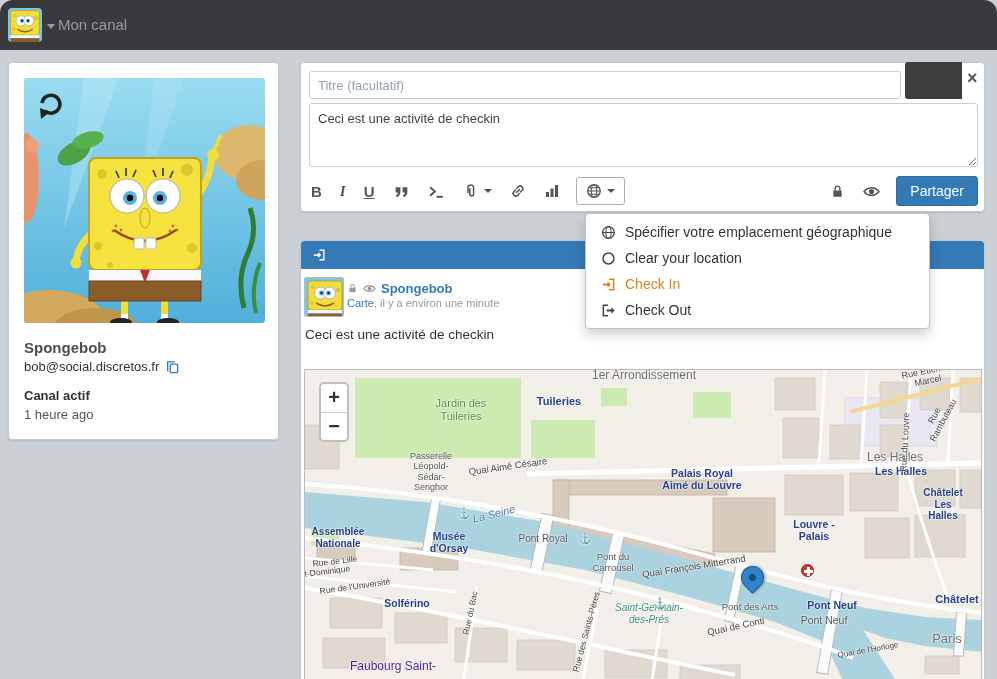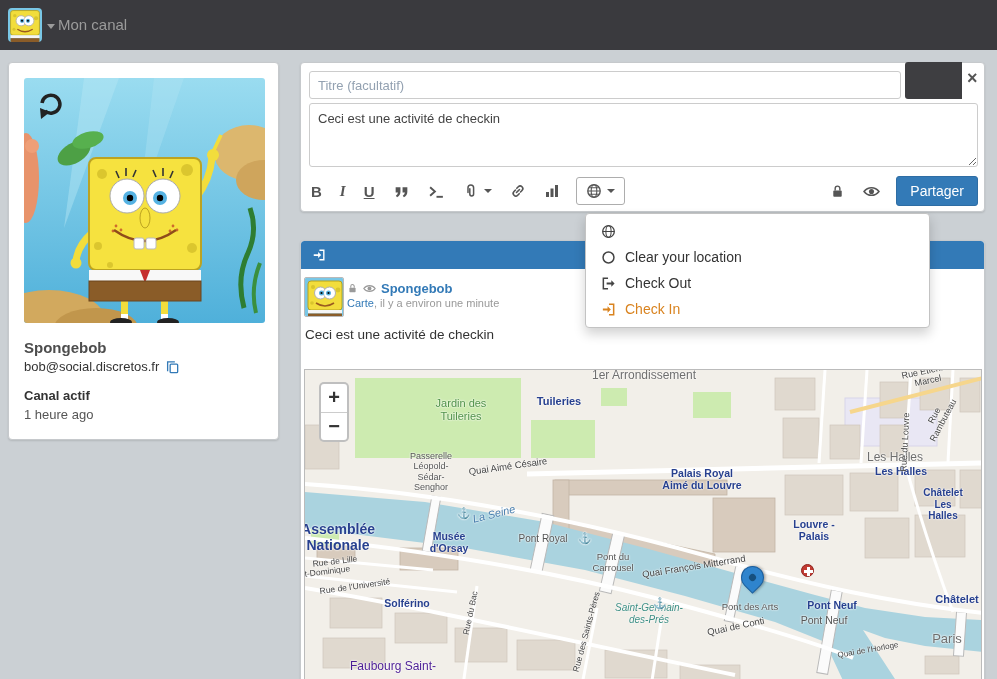--- a/index.html
+++ b/index.html
@@ -1,18 +1,18 @@
 <!DOCTYPE html>
 <html style="--accent: #337ab7; --header: #337ab7; --checkin: #d9831f;"><head>
 <meta charset="utf-8">
 <style>
   html,body{margin:0;padding:0;background:#cbd0d4;}
   *{box-sizing:border-box;}
   .screen{position:relative;width:997px;height:679px;overflow:hidden;background:#cbd0d4;
-          font-family:"Liberation Sans",sans-serif;}
+          font-family:"Liberation Sans",sans-serif;border-radius:13px;}
 
   
   .navbar{position:absolute;left:0;top:0;width:997px;height:50px;background:#3a3a3e;}
   .nav-avatar{position:absolute;left:8px;top:8px;width:34px;height:34px;border-radius:4px;overflow:hidden;cursor:pointer;}
   .nav-avatar svg{display:block;width:34px;height:34px;}
   .nav-caret{position:absolute;left:47px;top:24px;width:0;height:0;border-left:4px solid transparent;border-right:4px solid transparent;border-top:5px solid #9b9b9b;cursor:pointer;}
   .nav-title{position:absolute;left:58px;top:16px;font-size:15px;color:#9b9b9b;}
 
   
   .card{background:#fff;border:1px solid #c6c9cc;border-radius:4px;box-shadow:0 1px 2px rgba(0,0,0,.12);}
@@ -291,46 +291,47 @@
 
   <nav class="loc-menu">
     <div class="menu-item">
       <span class="mi-icon">
         <svg width="15" height="15" viewBox="0 0 16 16">
             <circle cx="8" cy="8" r="6.2" fill="none" stroke="currentColor" stroke-width="1.4"></circle>
             <ellipse cx="8" cy="8" rx="2.8" ry="6.2" fill="none" stroke="currentColor" stroke-width="1.1"></ellipse>
             <path d="M2 8 h12" stroke="currentColor" stroke-width="1.1"></path>
           </svg>
       </span>
+      <span>Spécifier votre emplacement géographique</span>
     </div>
     <div class="menu-item">
       <span class="mi-icon">
         <svg width="15" height="15" viewBox="0 0 16 16">
             <circle cx="8" cy="8" r="5.8" fill="none" stroke="currentColor" stroke-width="1.6"></circle>
           </svg>
       </span>
       <span>Clear your location</span>
     </div>
+    <div class="menu-item hl">
+      <span class="mi-icon">
+        <svg width="15" height="15" viewBox="0 0 16 16">
+            <path d="M8.5 2.5 H13.5 V13.5 H8.5" fill="none" stroke="currentColor" stroke-width="1.6"></path>
+            <path d="M7 4.5 L10.5 8 L7 11.5 V9 H2 V7 H7 Z" fill="currentColor"></path>
+          </svg>
+      </span>
+      <span>Check In</span>
+    </div>
     <div class="menu-item">
       <span class="mi-icon">
         <svg width="15" height="15" viewBox="0 0 16 16">
             <path d="M7.5 2.5 H2.5 V13.5 H7.5" fill="none" stroke="currentColor" stroke-width="1.6"></path>
             <path d="M11 4.5 L14.5 8 L11 11.5 V9 H6 V7 H11 Z" fill="currentColor"></path>
           </svg>
       </span>
       <span>Check Out</span>
-    </div>
-    <div class="menu-item hl">
-      <span class="mi-icon">
-        <svg width="15" height="15" viewBox="0 0 16 16">
-            <path d="M8.5 2.5 H13.5 V13.5 H8.5" fill="none" stroke="currentColor" stroke-width="1.6"></path>
-            <path d="M7 4.5 L10.5 8 L7 11.5 V9 H2 V7 H7 Z" fill="currentColor"></path>
-          </svg>
-      </span>
-      <span>Check In</span>
     </div>
   </nav>
 
   <article class="card post">
     <div class="post-header">
       <svg width="14" height="14" viewBox="0 0 16 16">
           <path d="M8.5 2.5 H13.5 V13.5 H8.5" fill="none" stroke="#fff" stroke-width="1.6"></path>
           <path d="M7 4.5 L10.5 8 L7 11.5 V9 H2 V7 H7 Z" fill="#fff"></path>
         </svg>
     </div>
@@ -444,21 +445,21 @@
           <span class="maplbl" style="left: 638px; top: 134px; color: rgb(39, 64, 143); font-size: 10px; font-weight: bold; transform: translate(-50%, -50%);">Châtelet
 Les Halles</span>
           <span class="maplbl" style="left: 652px; top: 229px; color: rgb(39, 64, 143); font-size: 11px; font-weight: bold; transform: translate(-50%, -50%);">Châtelet</span>
           <span class="maplbl" style="left: 126px; top: 102px; color: rgb(85, 85, 85); font-size: 9px; transform: translate(-50%, -50%);">Passerelle
 Léopold-
 Sédar-
 Senghor</span>
           <span class="maplbl" style="left: 203px; top: 97px; color: rgb(68, 68, 68); font-size: 9.5px; transform: translate(-50%, -50%) rotate(-8deg);">Quai Aimé Césaire</span>
           <span class="maplbl" style="left: 189px; top: 144px; color: rgb(74, 127, 174); font-size: 11px; font-style: italic; transform: translate(-50%, -50%) rotate(-14deg);">La Seine</span>
           <span class="maplbl" style="left: 238px; top: 169px; color: rgb(85, 85, 85); font-size: 10px; transform: translate(-50%, -50%);">Pont Royal</span>
-          <span class="maplbl" style="left: 33px; top: 167px; color: rgb(39, 64, 143); font-size: 14px; font-weight: bold; transform: translate(-50%, -50%); text-align: center;">Assemblée
+          <span class="maplbl" style="left: 33px; top: 167px; color: rgb(39, 64, 143); font-size: 10px; font-weight: bold; transform: translate(-50%, -50%); text-align: center;">Assemblée
 Nationale</span>
           <span class="maplbl" style="left: 144px; top: 172px; color: rgb(39, 64, 143); font-size: 10.5px; font-weight: bold; transform: translate(-50%, -50%);">Musée
 d'Orsay</span>
           <span class="maplbl" style="left: 308px; top: 193px; color: rgb(85, 85, 85); font-size: 9.5px; transform: translate(-50%, -50%);">Pont du
 Carrousel</span>
           <span class="maplbl" style="left: 389px; top: 197px; color: rgb(68, 68, 68); font-size: 9.5px; transform: translate(-50%, -50%) rotate(-9deg);">Quai François Mitterrand</span>
           <span class="maplbl" style="left: 509px; top: 160px; color: rgb(39, 64, 143); font-size: 10.5px; font-weight: bold; transform: translate(-50%, -50%);">Louvre -
 Palais</span>
           <span class="maplbl" style="left: 430px; top: 237px; color: rgb(85, 85, 85); font-size: 9.5px; transform: translate(-50%, -50%); padding-left: 30px;">Pont des Arts</span>
           <span class="maplbl" style="left: 527px; top: 235px; color: rgb(39, 64, 143); font-size: 10.5px; font-weight: bold; transform: translate(-50%, -50%);">Pont Neuf</span>

